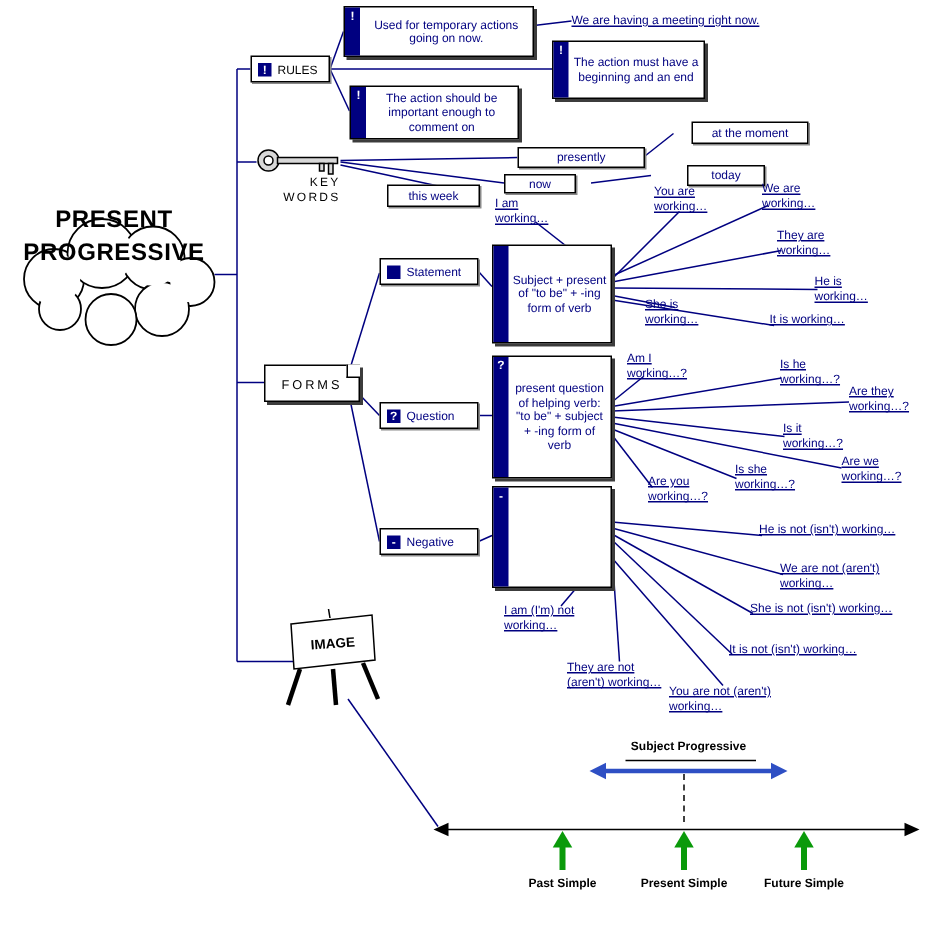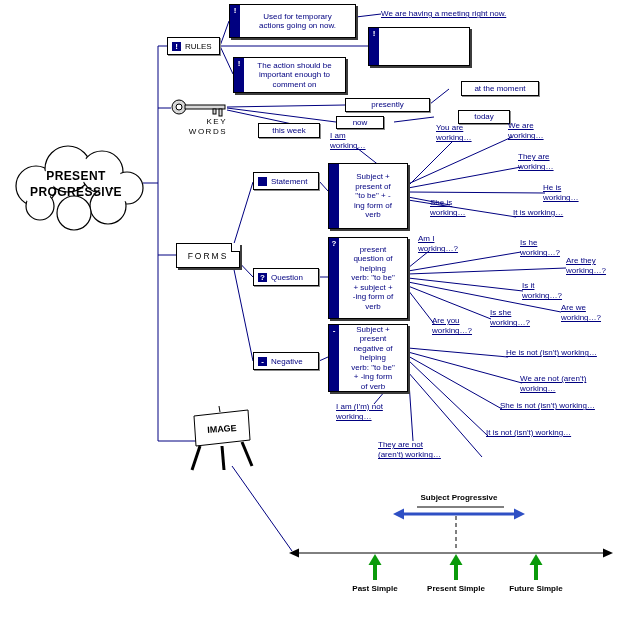--- a/index.html
+++ b/index.html
@@ -4,27 +4,27 @@
 <style>
   *{margin:0;padding:0;box-sizing:border-box}
   html,body{background:#fff}
   body{font-family:"Liberation Sans",sans-serif}
   #canvas{position:relative;width:625px;height:621px;background:#fff;overflow:hidden}
   #canvas svg.lines{position:absolute;left:0;top:0;z-index:0}
   .node{position:absolute;z-index:1}
   .kbox{border:1px solid #000;background:#fff;color:#000080;font-size:8px;display:flex;align-items:center;justify-content:center;text-align:center;box-shadow:1px 1px 0 #8a8a8a;line-height:1}
   .note{border:1px solid #000;background:#fff;display:flex;align-items:stretch;box-shadow:2px 2px 0 #3c3c3c}
   .note .bar{flex:0 0 10px;background:#000080;color:#fff;font-size:8px;font-weight:700;text-align:center;line-height:11px}
-  .note .txt{flex:1;display:flex;align-items:center;justify-content:center;color:#000080;font-size:8px;line-height:1.18;text-align:center;padding:1px 12px}
+  .note .txt{flex:1;display:flex;align-items:center;justify-content:center;color:#000080;font-size:8px;line-height:1.18;text-align:center;padding:1px 2px}
   .tab{border:1px solid #000;background:#fff;display:flex;align-items:center;padding:0 4px;gap:4px;box-shadow:1px 1px 0 #8a8a8a}
   .tab .sq{flex:0 0 9px;width:9px;height:9px;background:#000080;color:#fff;font-size:8px;line-height:9px;font-weight:700;text-align:center}
   .tab .lbl{color:#000080;font-size:8px;white-space:nowrap}
   .link{color:#000080;font-size:8px;line-height:1.3;text-decoration:underline;cursor:pointer}
   .blabel{color:#000;font-size:8px;text-align:right;line-height:1.25}
-  .cloudtxt{position:absolute;inset:0;display:flex;flex-direction:column;align-items:center;justify-content:center;font-weight:700;font-size:12px;color:#000;letter-spacing:.4px;line-height:1.35;z-index:2}
+  .cloudtxt{position:absolute;inset:0;display:flex;flex-direction:column;align-items:center;justify-content:flex-start;font-weight:700;font-size:16px;color:#000;letter-spacing:.4px;line-height:1.35;z-index:2}
   .forms{border:1px solid #000;background:#fff;display:flex;align-items:center;justify-content:center;color:#000;font-size:8.5px;letter-spacing:2px;box-shadow:2px 2px 0 #3c3c3c}
   .fold{position:absolute;top:-1px;right:-1px;width:9px;height:9px;background:#fff;border-left:1px solid #000;border-bottom:1px solid #000}
   .tl-title{color:#000;font-size:8px;font-weight:700;text-align:center}
   .tl-label{color:#000;font-size:8px;font-weight:700;text-align:center}
   .nowrap{white-space:nowrap}
 </style>
 </head>
 <body>
 
 <div id="canvas">
@@ -131,20 +131,21 @@
 
   <div class="node note" style="left:229px;top:4px;width:127px;height:34px">
     <div class="bar">!</div>
     <div class="txt">Used for temporary actions going on now.</div>
   </div>
 
   <div class="node link nowrap" style="left:381px;top:9px">We are having a meeting right now.</div>
 
   <div class="node note" style="left:368px;top:27px;width:102px;height:39px">
     <div class="bar">!</div>
+    <div class="txt">The action must have a beginning and an end</div>
   </div>
 
   <div class="node note" style="left:233px;top:57px;width:113px;height:36px">
     <div class="bar">!</div>
     <div class="txt">The action should be important enough to comment on</div>
   </div>
 
   <div class="node" style="left:170px;top:96px">
     <svg width="58" height="22" viewBox="0 0 58 22">
       <circle cx="9" cy="11" r="7" fill="#d8d8d8" stroke="#000"></circle>
@@ -203,29 +204,29 @@
   <div class="node link" style="left:561px;top:303px;width:56px">Are we working…?</div>
   <div class="node link" style="left:490px;top:308px;width:54px">Is she working…?</div>
   <div class="node link" style="left:432px;top:316px;width:56px">Are you working…?</div>
 
   <div class="node tab" style="left:253px;top:352px;width:66px;height:18px">
     <span class="sq">-</span>
     <span class="lbl">Negative</span>
   </div>
   <div class="node note" style="left:328px;top:324px;width:80px;height:68px">
     <div class="bar">-</div>
-    <div class="txt">Subject + present negative of helping verb: "to be" + -ing form of verb</div>
   </div>
 
   <div class="node link" style="left:506px;top:348px;width:94px">He is not (isn't) working…</div>
   <div class="node link" style="left:520px;top:374px;width:98px">We are not (aren't) working…</div>
   <div class="node link" style="left:500px;top:401px;width:98px">She is not (isn't) working…</div>
   <div class="node link" style="left:486px;top:428px;width:92px">It is not (isn't) working…</div>
   <div class="node link" style="left:336px;top:402px;width:74px">I am (I'm) not working…</div>
   <div class="node link" style="left:378px;top:440px;width:72px">They are not (aren't) working…</div>
+  <div class="node link" style="left:446px;top:456px;width:80px">You are not (aren't) working…</div>
 
   <div class="node" style="left:186px;top:406px">
     <svg width="72" height="68" viewBox="0 0 72 68">
       <line x1="34" y1="6" x2="33" y2="0" stroke="#000"></line>
       <polygon points="8,10 62,4 64,34 10,40" fill="#fff" stroke="#000"></polygon>
       <line x1="14" y1="40" x2="6" y2="64" stroke="#000" stroke-width="3"></line>
       <line x1="56" y1="36" x2="66" y2="60" stroke="#000" stroke-width="3"></line>
       <line x1="36" y1="40" x2="38" y2="64" stroke="#000" stroke-width="3"></line>
       <text x="36" y="26" font-size="9" font-weight="bold" fill="#000" text-anchor="middle" transform="rotate(-4 36 24)">IMAGE</text>
     </svg>

